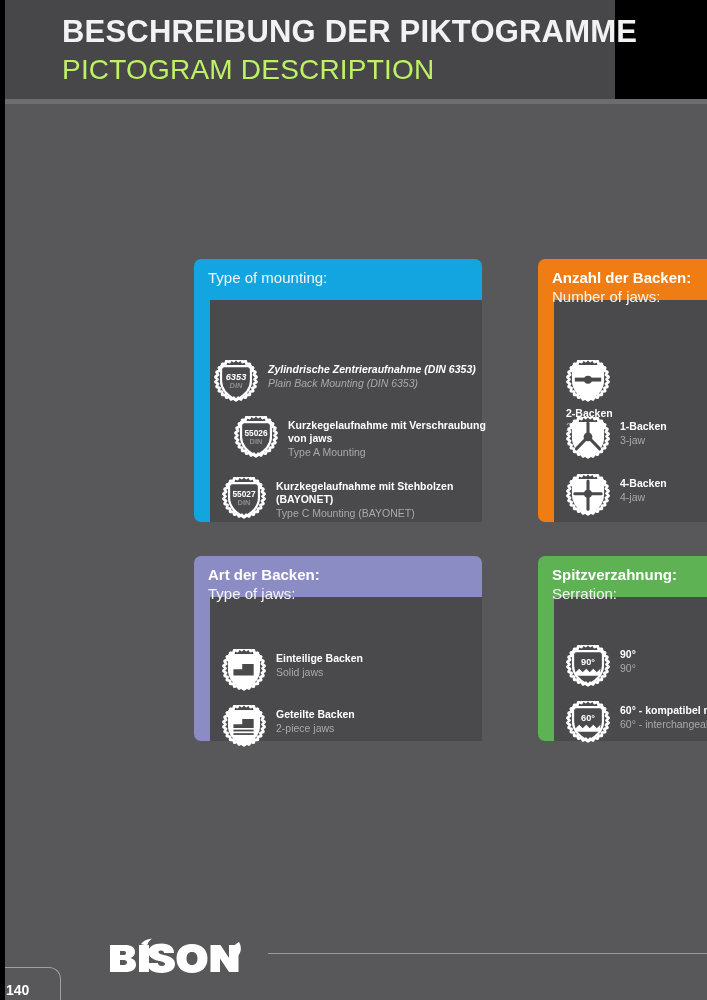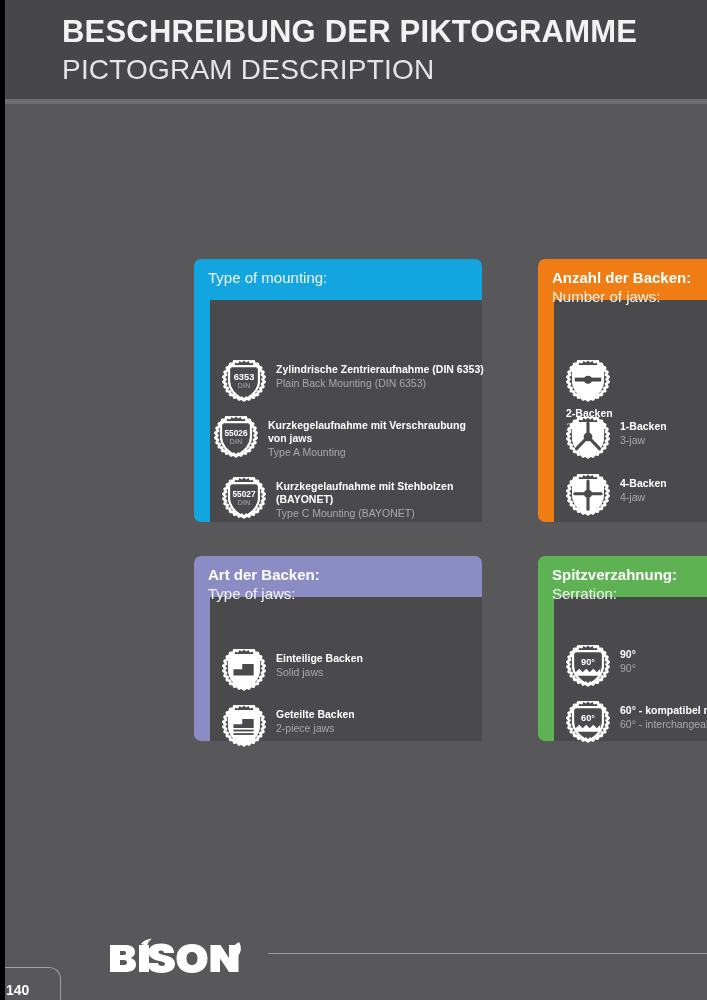--- a/index.html
+++ b/index.html
@@ -31,40 +31,40 @@
     left: 0; top: 0;
     width: 5px; height: 1000px;
     background: #000;
     z-index: 60;
   }
 
   
   #header {
     position: absolute;
     left: 0; top: 0;
-    width: 707px; height: 99px;
+    width: 615px; height: 99px;
     background: #474749;
   }
   #header-inner {
     position: absolute;
     left: 62px; top: 12px;
     width: 645px;
   }
   .title-de {
     font-size: 31px;
     font-weight: bold;
     color: #f2f2f2;
     letter-spacing: 0.2px;
     line-height: 40px;
     white-space: nowrap;
   }
   .title-en {
     font-size: 28px;
     font-weight: 400;
-    color: #e5e5e5;
+    color: #bef264;
     line-height: 36px;
     letter-spacing: 0.2px;
     white-space: nowrap;
   }
   .header-rule {
     position: absolute;
     left: 0; top: 99px;
     width: 707px; height: 5px;
     background: #6d6d70;
   }
@@ -185,35 +185,35 @@
   <div class="header-rule"></div>
 
   <div id="body">
     <div id="cards-layer">
         <div class="card" style="left: 189px; top: 155px; width: 288px; height: 263px;">
           <div class="card-accent" style="width: 288px; height: 263px; background: rgb(18, 165, 224);"></div>
           <div class="card-body" style="left: 16px; top: 41px; width: 272px; height: 222px;"></div>
           <div class="card-head" style="width: 288px; height: 41px;">
             <div class="head-en">Type of mounting:</div>
           </div>
-          <div class="row" style="left: 28px; top: 101px;">
+          <div class="row" style="left: 20px; top: 101px; font-style: italic;">
             <div class="row-icon"><svg viewBox="0 0 100 100" width="44" height="44">
                 <path d="M92.00,44.00L96.72,49.10L96.59,50.23L90.78,54.05L90.78,54.05L94.14,60.13L93.74,61.20L87.19,63.52L87.19,63.52L89.00,70.23L88.35,71.16L81.44,71.85L81.44,71.85L81.59,78.80L80.74,79.55L73.86,78.57L73.86,78.57L72.34,85.35L71.34,85.88L64.89,83.27L64.89,83.27L61.80,89.50L60.70,89.77L55.06,85.69L55.06,85.69L50.57,91.00L49.43,91.00L44.94,85.69L44.94,85.69L39.30,89.77L38.20,89.50L35.11,83.27L35.11,83.27L28.66,85.88L27.66,85.35L26.14,78.57L26.14,78.57L19.26,79.55L18.41,78.80L18.56,71.85L18.56,71.85L11.65,71.16L11.00,70.23L12.81,63.52L12.81,63.52L6.26,61.20L5.86,60.13L9.22,54.05L9.22,54.05L3.41,50.23L3.28,49.10L8.00,44.00L8.00,44.00L3.28,38.90L3.41,37.77L9.22,33.95L9.22,33.95L5.86,27.87L6.26,26.80L12.81,24.48L12.81,24.48L11.00,17.77L11.65,16.84L18.56,16.15L18.56,16.15L18.41,9.20L19.26,8.45L26.14,9.43L26.14,9.43L27.66,2.65L28.66,2.12L35.11,4.73L35.11,4.73L38.20,-1.50L39.30,-1.77L44.94,2.31L44.94,2.31L49.43,-3.00L50.57,-3.00L55.06,2.31L55.06,2.31L60.70,-1.77L61.80,-1.50L64.89,4.73L64.89,4.73L71.34,2.12L72.34,2.65L73.86,9.43L73.86,9.43L80.74,8.45L81.59,9.20L81.44,16.15L81.44,16.15L88.35,16.84L89.00,17.77L87.19,24.48L87.19,24.48L93.74,26.80L94.14,27.87L90.78,33.95L90.78,33.95L96.59,37.77L96.72,38.90L92.00,44.00Z" fill="none" stroke="#ffffff" stroke-width="6" stroke-linejoin="round"></path>
                 <path d="M16 14 H84 V48 C84 68 68 82 50 92 C32 82 16 68 16 48 Z" fill="none" stroke="#ffffff" stroke-width="5" stroke-linejoin="round"></path>
                 <g>
                   <text x="50" y="46" text-anchor="middle" font-family="&quot;Liberation Sans&quot;, sans-serif" font-size="21" font-weight="bold" fill="#ffffff">6353</text>
                   <text x="50" y="64" text-anchor="middle" font-family="&quot;Liberation Sans&quot;, sans-serif" font-size="17" font-weight="bold" fill="#8e8e91">DIN</text>
                 </g>
               </svg></div>
             <div class="row-text">
               <div class="row-de">Zylindrische Zentrieraufnahme (DIN 6353)</div>
               <div class="row-en">Plain Back Mounting (DIN 6353)</div>
             </div>
           </div>
-          <div class="row" style="left: 20px; top: 157px;">
+          <div class="row" style="left: 40px; top: 157px;">
             <div class="row-icon"><svg viewBox="0 0 100 100" width="44" height="44">
                 <path d="M92.00,44.00L96.72,49.10L96.59,50.23L90.78,54.05L90.78,54.05L94.14,60.13L93.74,61.20L87.19,63.52L87.19,63.52L89.00,70.23L88.35,71.16L81.44,71.85L81.44,71.85L81.59,78.80L80.74,79.55L73.86,78.57L73.86,78.57L72.34,85.35L71.34,85.88L64.89,83.27L64.89,83.27L61.80,89.50L60.70,89.77L55.06,85.69L55.06,85.69L50.57,91.00L49.43,91.00L44.94,85.69L44.94,85.69L39.30,89.77L38.20,89.50L35.11,83.27L35.11,83.27L28.66,85.88L27.66,85.35L26.14,78.57L26.14,78.57L19.26,79.55L18.41,78.80L18.56,71.85L18.56,71.85L11.65,71.16L11.00,70.23L12.81,63.52L12.81,63.52L6.26,61.20L5.86,60.13L9.22,54.05L9.22,54.05L3.41,50.23L3.28,49.10L8.00,44.00L8.00,44.00L3.28,38.90L3.41,37.77L9.22,33.95L9.22,33.95L5.86,27.87L6.26,26.80L12.81,24.48L12.81,24.48L11.00,17.77L11.65,16.84L18.56,16.15L18.56,16.15L18.41,9.20L19.26,8.45L26.14,9.43L26.14,9.43L27.66,2.65L28.66,2.12L35.11,4.73L35.11,4.73L38.20,-1.50L39.30,-1.77L44.94,2.31L44.94,2.31L49.43,-3.00L50.57,-3.00L55.06,2.31L55.06,2.31L60.70,-1.77L61.80,-1.50L64.89,4.73L64.89,4.73L71.34,2.12L72.34,2.65L73.86,9.43L73.86,9.43L80.74,8.45L81.59,9.20L81.44,16.15L81.44,16.15L88.35,16.84L89.00,17.77L87.19,24.48L87.19,24.48L93.74,26.80L94.14,27.87L90.78,33.95L90.78,33.95L96.59,37.77L96.72,38.90L92.00,44.00Z" fill="none" stroke="#ffffff" stroke-width="6" stroke-linejoin="round"></path>
                 <path d="M16 14 H84 V48 C84 68 68 82 50 92 C32 82 16 68 16 48 Z" fill="none" stroke="#ffffff" stroke-width="5" stroke-linejoin="round"></path>
                 <g>
                   <text x="50" y="46" text-anchor="middle" font-family="&quot;Liberation Sans&quot;, sans-serif" font-size="19" font-weight="bold" fill="#ffffff">55026</text>
                   <text x="50" y="64" text-anchor="middle" font-family="&quot;Liberation Sans&quot;, sans-serif" font-size="17" font-weight="bold" fill="#8e8e91">DIN</text>
                 </g>
               </svg></div>
             <div class="row-text">
               <div class="row-de">Kurzkegelaufnahme mit Verschraubung</div>

